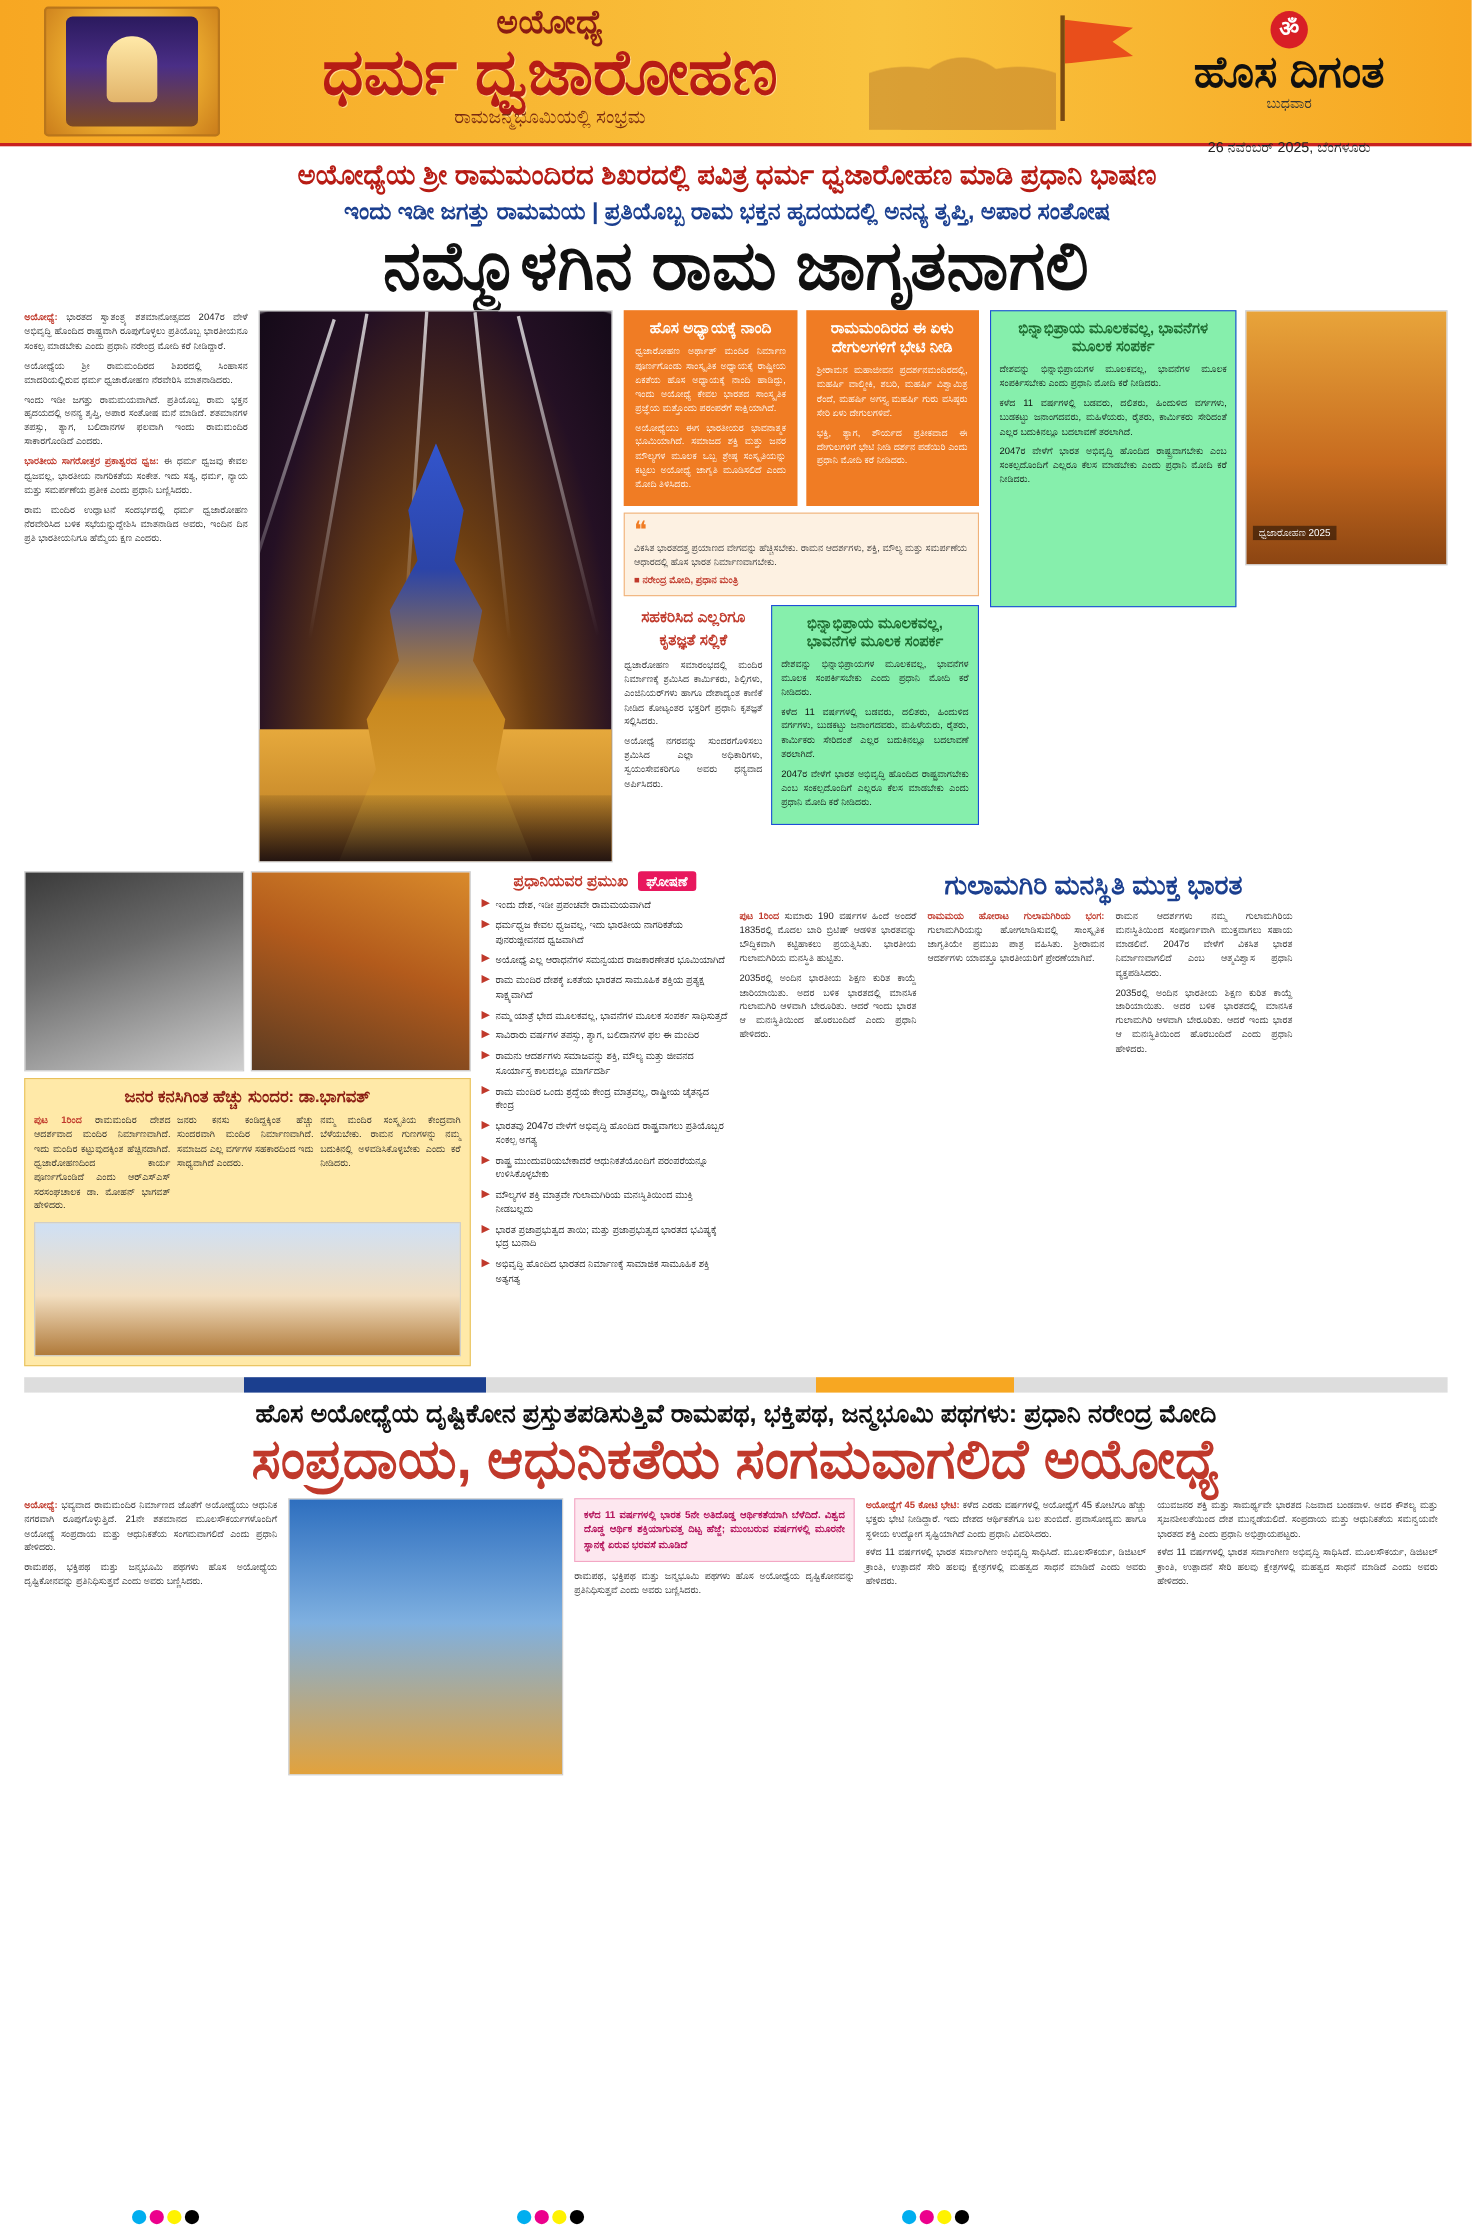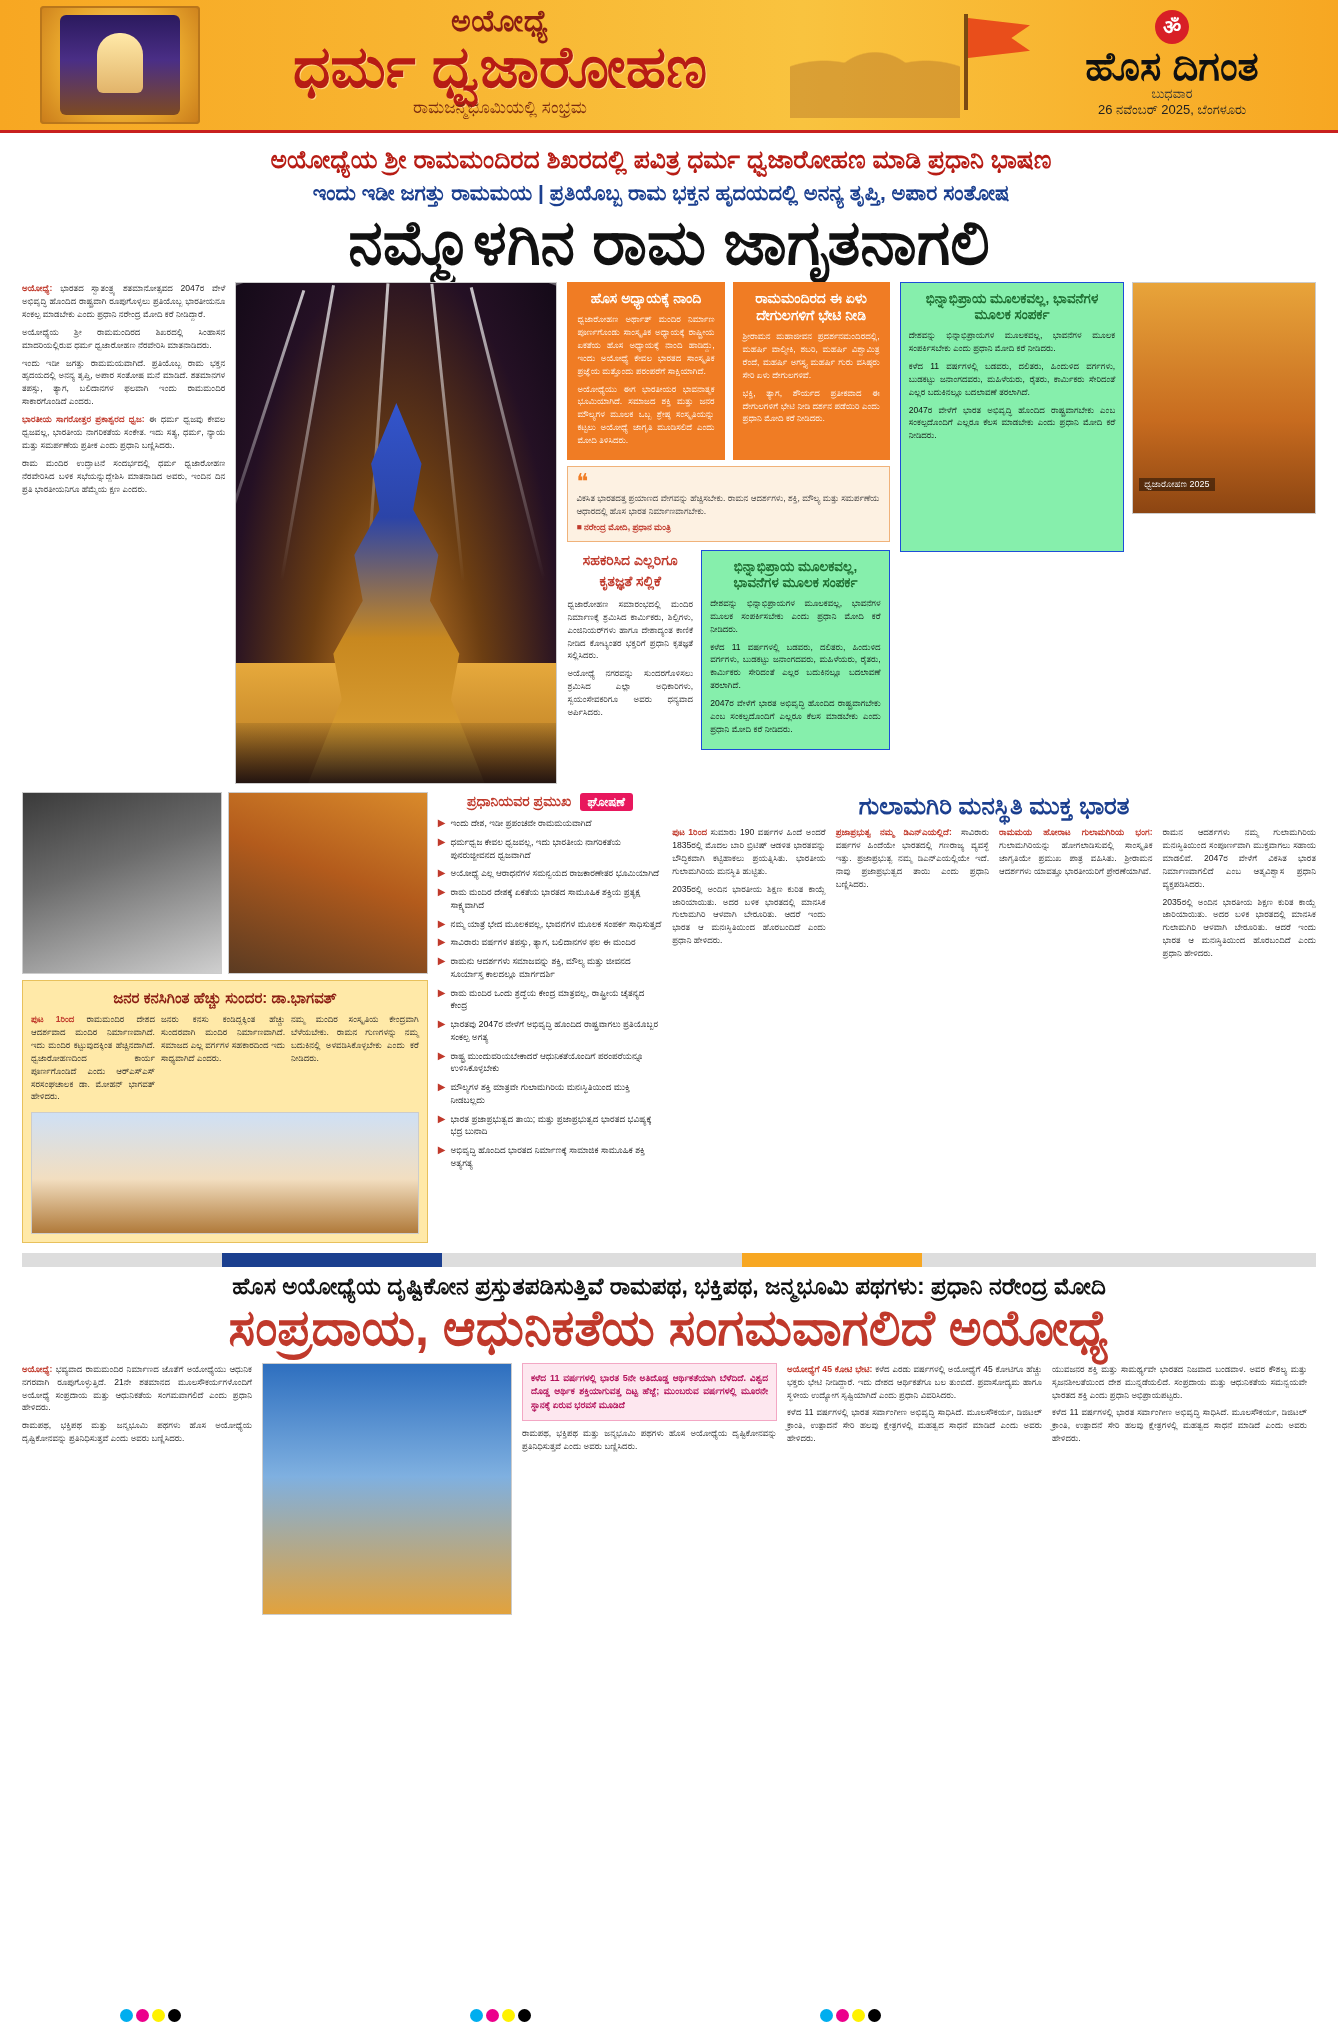--- a/index.html
+++ b/index.html
@@ -26,21 +26,21 @@
       radial-gradient(ellipse at 80% 100%,#b5762a 0 40%,transparent 41%);}
   .flag{position:absolute;left:962px;top:14px;width:72px;height:96px;}
   .flag .pole{position:absolute;left:2px;top:0;width:4px;height:96px;background:#7a4a12;}
   .flag .cloth{position:absolute;left:6px;top:4px;width:62px;height:40px;background:#e94e1b;
     clip-path:polygon(0 0,100% 18%,70% 50%,100% 82%,0 100%);}
   .brand{position:absolute;right:26px;top:10px;text-align:center;width:280px;}
   .brand .om{display:inline-block;width:34px;height:34px;border-radius:50%;background:#d81f26;color:#fff;
     font-size:20px;line-height:34px;font-weight:bold;}
   .brand .bname{font-size:40px;font-weight:bold;color:#111;line-height:1;margin-top:2px;}
   .brand .bsub{font-size:13px;color:#333;}
-  .brand .bdate{font-size:13px;color:#222;margin-top:0;}
+  .brand .bdate{font-size:13px;color:#222;margin-top:24px;}
 
   
   .deck{padding:10px 46px 0 30px;}
   .deck .d1{font-size:25px;color:#b71c14;line-height:1.35;text-align:center;font-weight:bold;}
   .deck .d2{font-size:21px;color:#1b3f8f;line-height:1.3;text-align:center;margin-top:2px;font-weight:bold;}
   .mainhead{text-align:center;font-size:62px;line-height:1;font-weight:bold;color:#111;margin:6px 0 8px;}
 
   
   .cols{position:relative;padding:0 22px;}
   .col{font-size:8.6px;line-height:1.5;text-align:justify;color:#222;}
@@ -328,24 +328,20 @@
 
       <div class="c3" style="width:660px">
         <div class="sechead-blue">ಗುಲಾಮಗಿರಿ ಮನಸ್ಥಿತಿ ಮುಕ್ತ ಭಾರತ</div>
         <div style="display:flex;gap:10px;">
           <div class="col" style="width:25%">
             <p><span class="lead">ಪುಟ 1ರಿಂದ</span>
                <span>ಸುಮಾರು 190 ವರ್ಷಗಳ ಹಿಂದೆ ಅಂದರೆ 1835ರಲ್ಲಿ ಮೊದಲ ಬಾರಿ ಬ್ರಿಟಿಷ್ ಆಡಳಿತ ಭಾರತವನ್ನು ಬೌದ್ಧಿಕವಾಗಿ ಕಟ್ಟಿಹಾಕಲು ಪ್ರಯತ್ನಿಸಿತು. ಭಾರತೀಯ ಗುಲಾಮಗಿರಿಯ ಮನಸ್ಥಿತಿ ಹುಟ್ಟಿತು.</span></p>
             <p>2035ರಲ್ಲಿ ಅಂದಿನ ಭಾರತೀಯ ಶಿಕ್ಷಣ ಕುರಿತ ಕಾಯ್ದೆ ಜಾರಿಯಾಯಿತು. ಅದರ ಬಳಿಕ ಭಾರತದಲ್ಲಿ ಮಾನಸಿಕ ಗುಲಾಮಗಿರಿ ಆಳವಾಗಿ ಬೇರೂರಿತು. ಆದರೆ ಇಂದು ಭಾರತ ಆ ಮನಃಸ್ಥಿತಿಯಿಂದ ಹೊರಬಂದಿದೆ ಎಂದು ಪ್ರಧಾನಿ ಹೇಳಿದರು.</p>
           </div>
           <div class="col" style="width:25%">
-            <p><span class="lead">ಪ್ರಜಾಪ್ರಭುತ್ವ ನಮ್ಮ ಡಿಎನ್‌ಎಯಲ್ಲಿದೆ:</span>
-               <span>ಸಾವಿರಾರು ವರ್ಷಗಳ ಹಿಂದೆಯೇ ಭಾರತದಲ್ಲಿ ಗಣರಾಜ್ಯ ವ್ಯವಸ್ಥೆ ಇತ್ತು. ಪ್ರಜಾಪ್ರಭುತ್ವ ನಮ್ಮ ಡಿಎನ್‌ಎಯಲ್ಲಿಯೇ ಇದೆ. ನಾವು ಪ್ರಜಾಪ್ರಭುತ್ವದ ತಾಯಿ ಎಂದು ಪ್ರಧಾನಿ ಬಣ್ಣಿಸಿದರು.</span></p>
-          </div>
-          <div class="col" style="width:25%">
             <p><span class="lead">ರಾಮಮಯ ಹೋರಾಟ ಗುಲಾಮಗಿರಿಯ ಭಂಗ:</span>
                <span>ಗುಲಾಮಗಿರಿಯನ್ನು ಹೋಗಲಾಡಿಸುವಲ್ಲಿ ಸಾಂಸ್ಕೃತಿಕ ಜಾಗೃತಿಯೇ ಪ್ರಮುಖ ಪಾತ್ರ ವಹಿಸಿತು. ಶ್ರೀರಾಮನ ಆದರ್ಶಗಳು ಯಾವತ್ತೂ ಭಾರತೀಯರಿಗೆ ಪ್ರೇರಣೆಯಾಗಿವೆ.</span></p>
           </div>
           <div class="col" style="width:25%">
             <p>ರಾಮನ ಆದರ್ಶಗಳು ನಮ್ಮ ಗುಲಾಮಗಿರಿಯ ಮನಃಸ್ಥಿತಿಯಿಂದ ಸಂಪೂರ್ಣವಾಗಿ ಮುಕ್ತವಾಗಲು ಸಹಾಯ ಮಾಡಲಿವೆ. 2047ರ ವೇಳೆಗೆ ವಿಕಸಿತ ಭಾರತ ನಿರ್ಮಾಣವಾಗಲಿದೆ ಎಂಬ ಆತ್ಮವಿಶ್ವಾಸ ಪ್ರಧಾನಿ ವ್ಯಕ್ತಪಡಿಸಿದರು.</p>
             <p>2035ರಲ್ಲಿ ಅಂದಿನ ಭಾರತೀಯ ಶಿಕ್ಷಣ ಕುರಿತ ಕಾಯ್ದೆ ಜಾರಿಯಾಯಿತು. ಅದರ ಬಳಿಕ ಭಾರತದಲ್ಲಿ ಮಾನಸಿಕ ಗುಲಾಮಗಿರಿ ಆಳವಾಗಿ ಬೇರೂರಿತು. ಆದರೆ ಇಂದು ಭಾರತ ಆ ಮನಃಸ್ಥಿತಿಯಿಂದ ಹೊರಬಂದಿದೆ ಎಂದು ಪ್ರಧಾನಿ ಹೇಳಿದರು.</p>
           </div>
         </div>
       </div>
 

